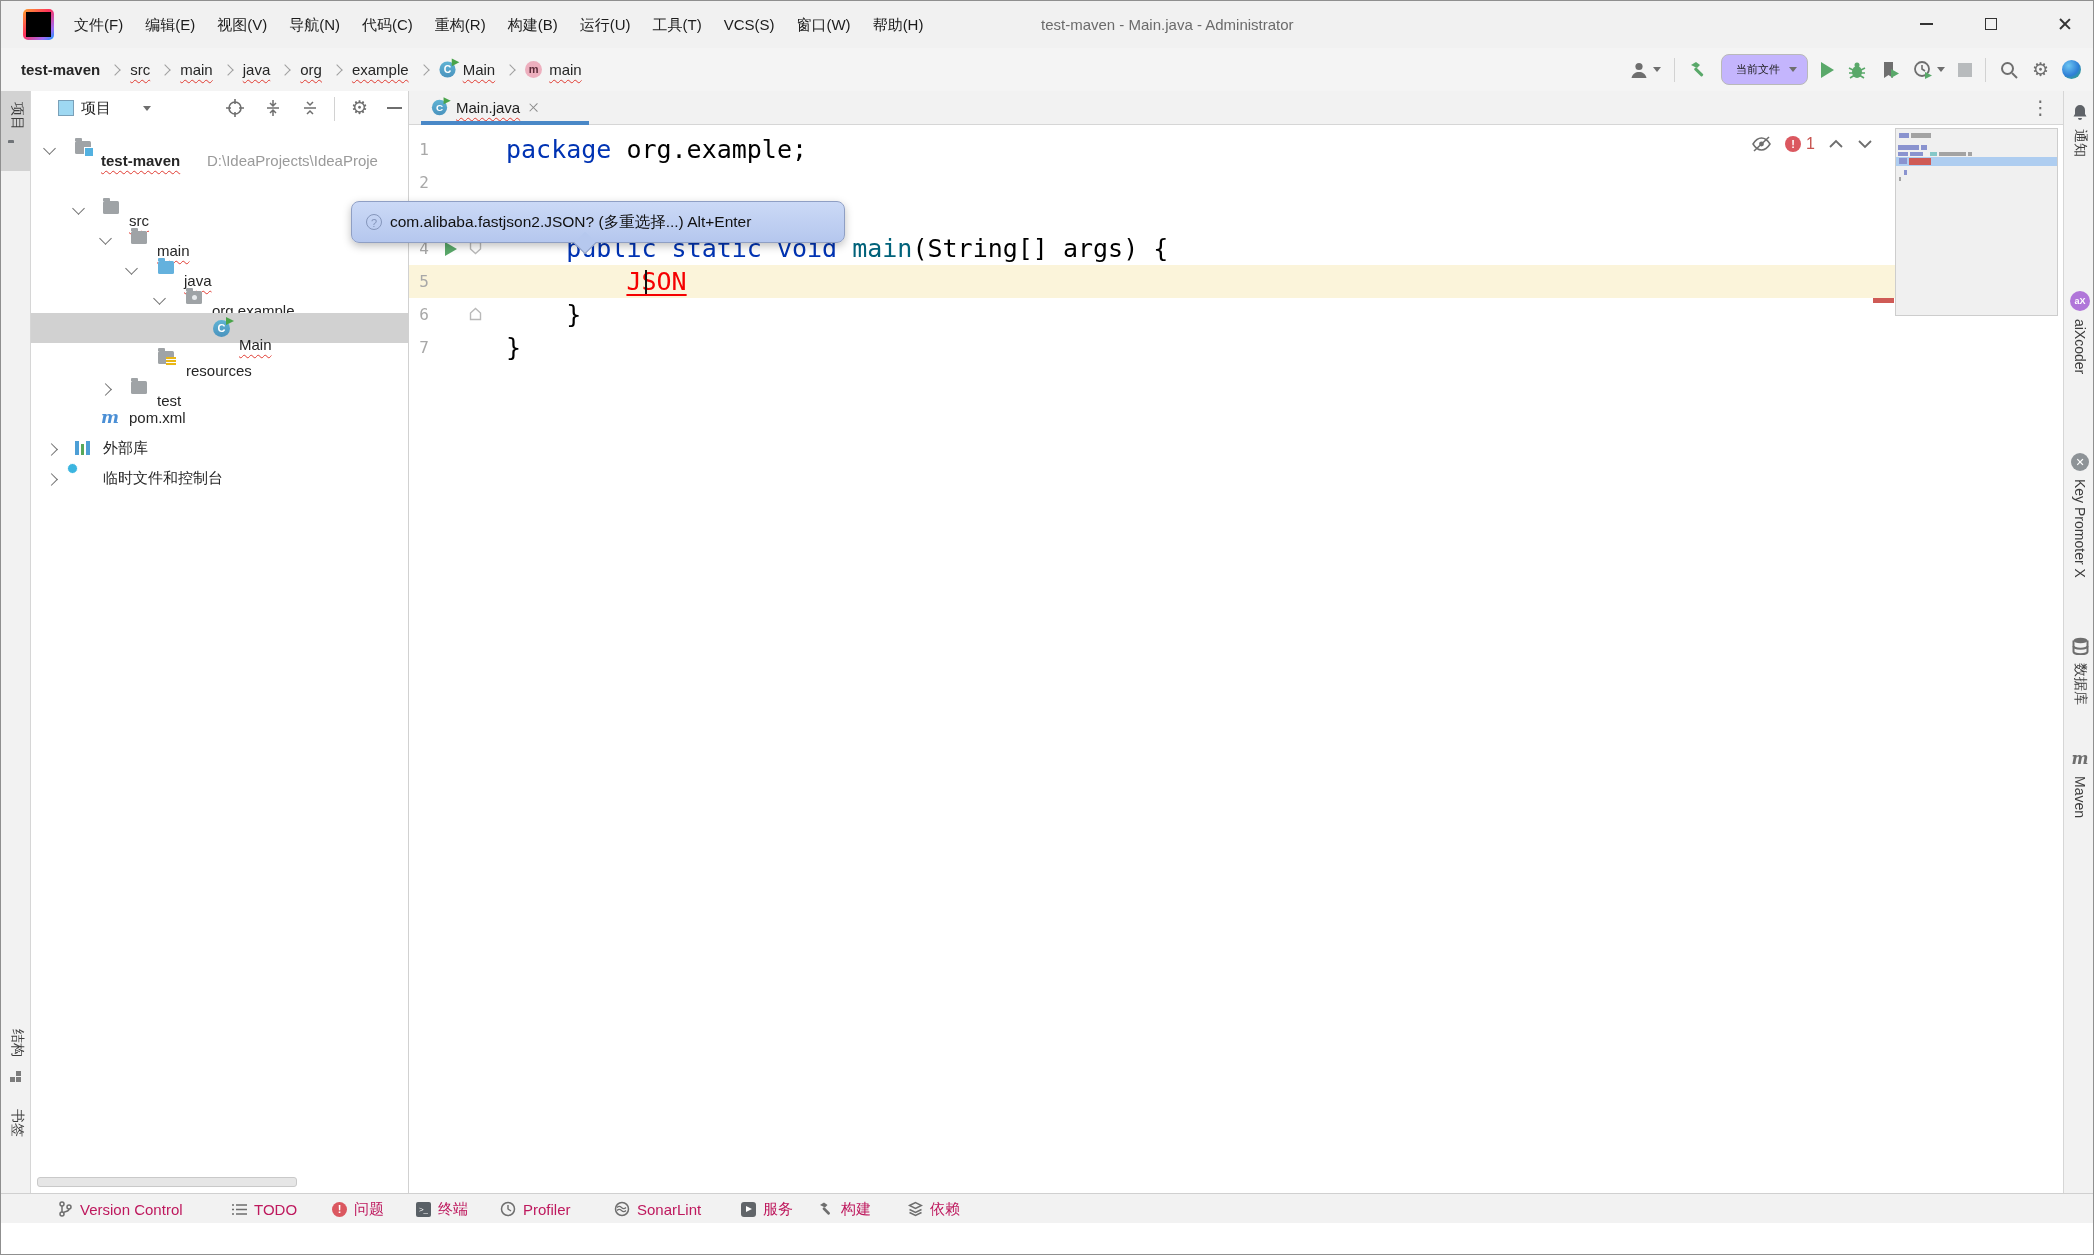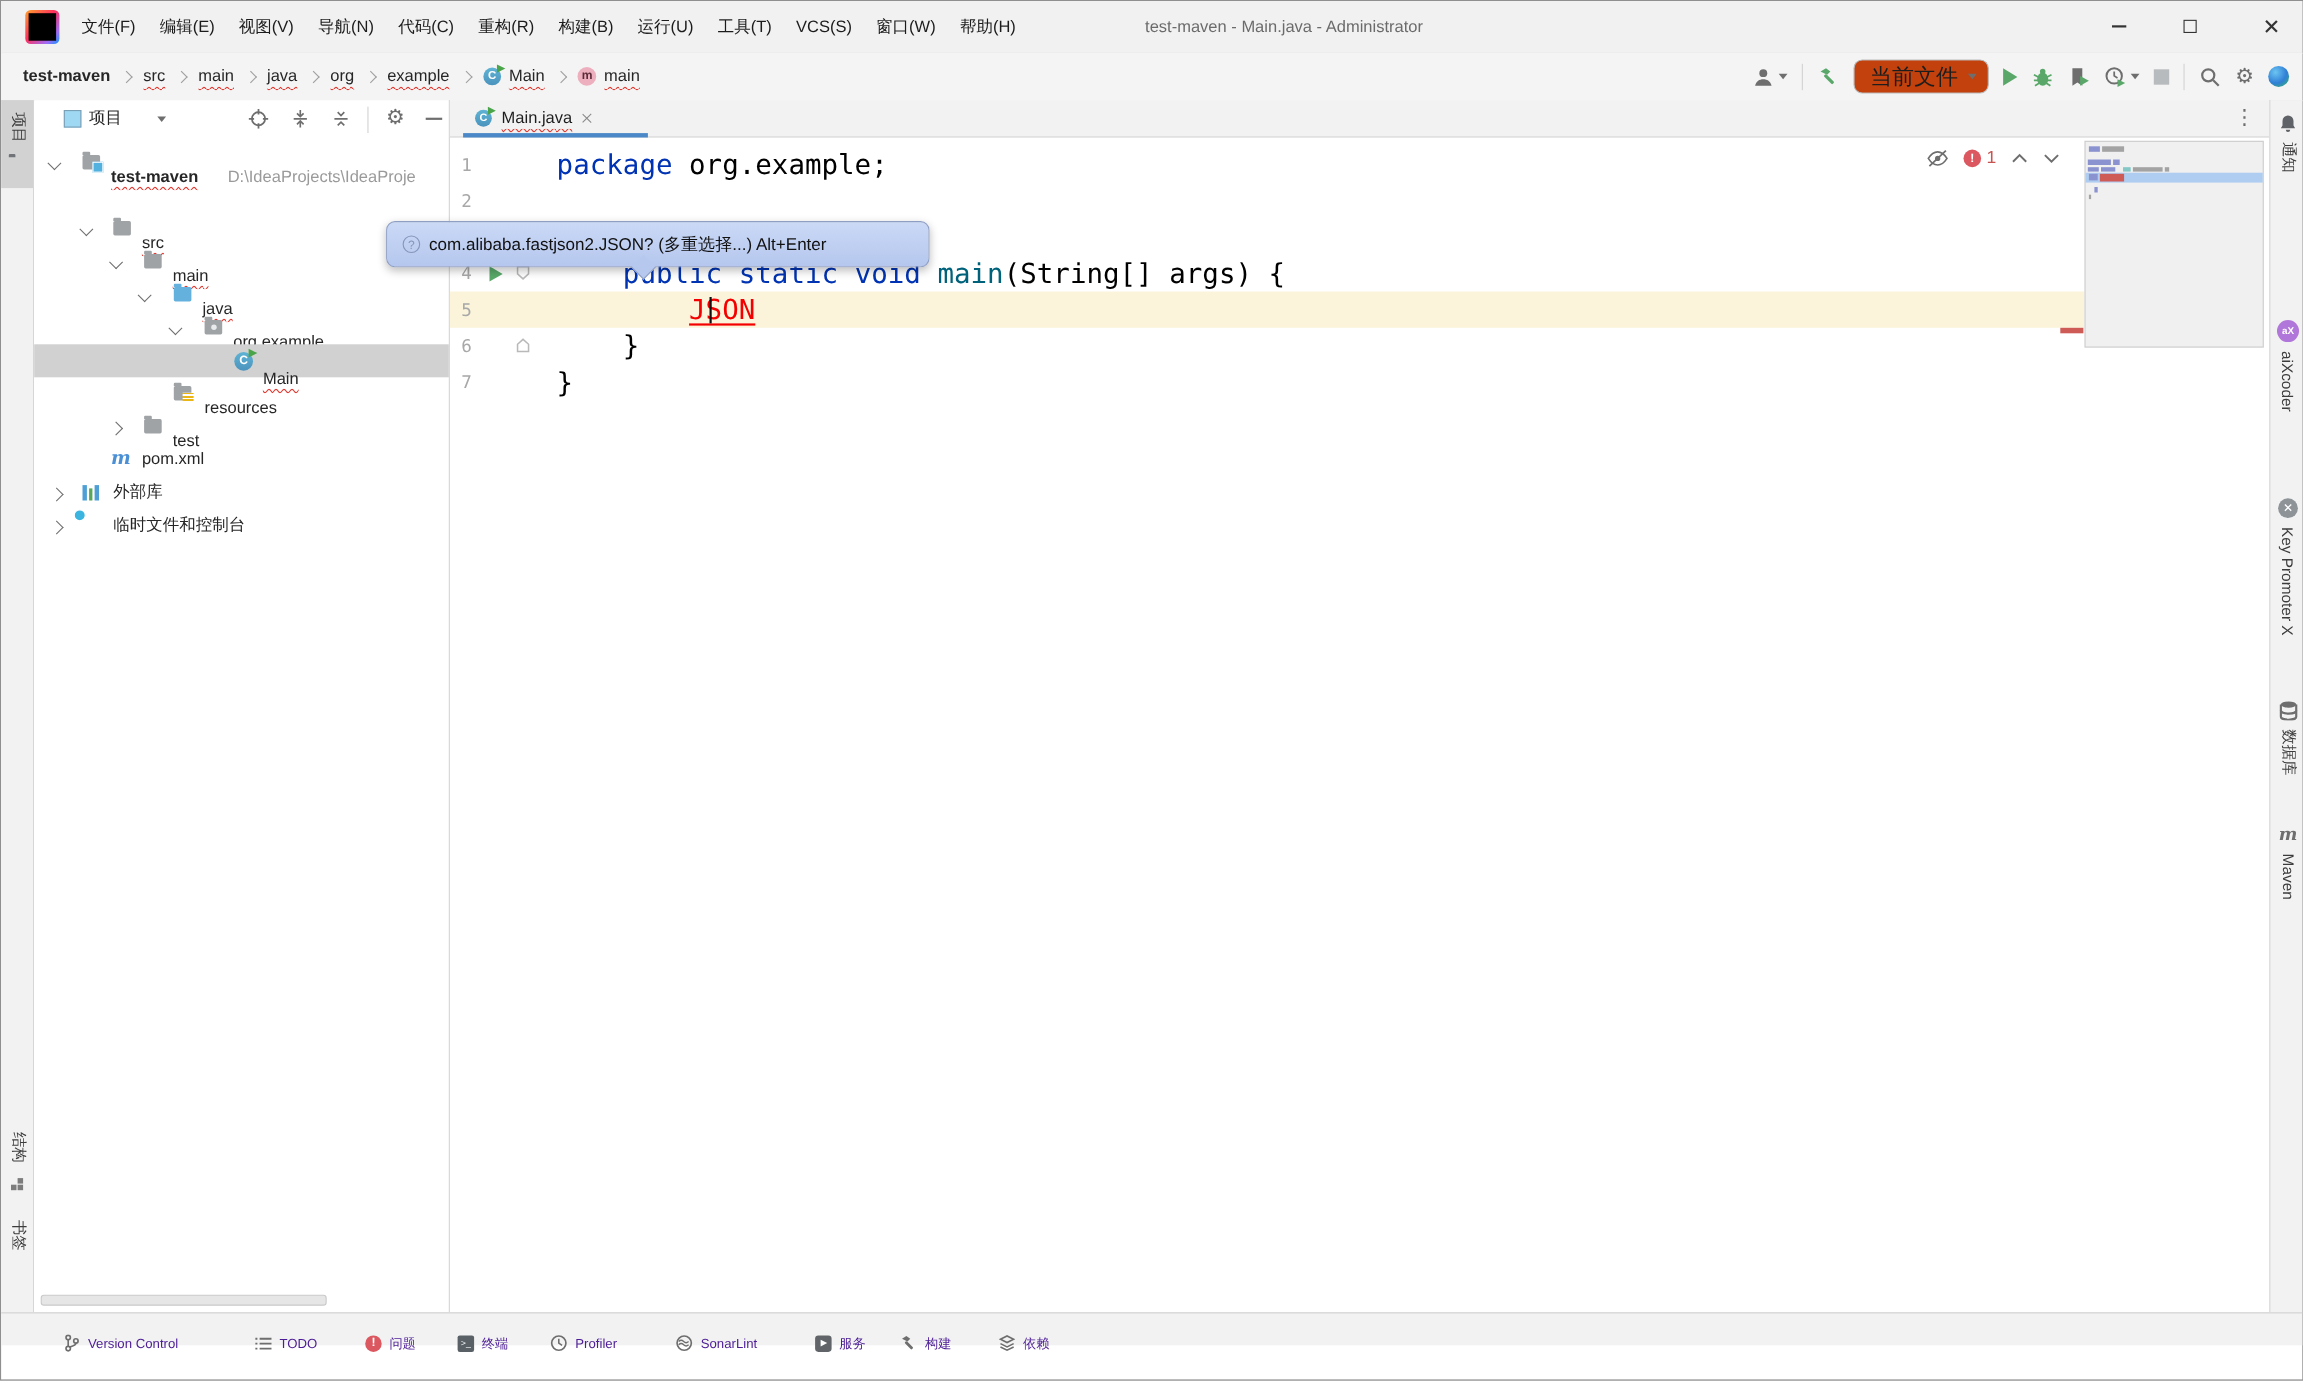--- a/index.html
+++ b/index.html
@@ -26,22 +26,22 @@
   .glyph-x:before{transform:rotate(45deg);} .glyph-x:after{transform:rotate(-45deg);}
   
   .toolbar2{left:0;top:47px;width:2094px;height:43px;background:#f4f4f4;border-bottom:1px solid #d6d6d6;}
   .crumbs{left:20px;top:0;height:43px;gap:7px;}
   .crumb{font-size:15px;color:#262626;}
   .crumb.root{font-weight:bold;}
   .csep{width:7px;height:7px;border-right:1.3px solid #9f9f9f;border-top:1.3px solid #9f9f9f;
         transform:rotate(45deg);margin:0 4px;}
   .runbar{right:14px;top:0;height:43px;gap:13px;}
   .tdiv{width:1px;height:24px;background:#d2d2d2;}
-  .combo{height:29px;padding:0 10px 0 14px;border:1px solid #b9b9b9;border-radius:8px;background:#c2410c;
-         font-size:20px;display:flex;align-items:center;gap:9px;}
+  .combo{height:29px;padding:0 10px 0 14px;border:1px solid #b9b9b9;border-radius:8px;background:#c4b5fd;
+         font-size:11px;display:flex;align-items:center;gap:9px;}
   .dd{width:0;height:0;border-left:4.5px solid transparent;border-right:4.5px solid transparent;border-top:5.5px solid #6e6e6e;}
   .playtri{width:0;height:0;border-left:13px solid #59a869;border-top:8px solid transparent;border-bottom:8px solid transparent;}
   .stopsq{width:14px;height:14px;background:#b8bbbd;}
   .sphere{width:19px;height:19px;border-radius:50%;background:radial-gradient(circle at 35% 30%,#6cc5f2,#2f7fd6 55%,#35b56a 95%);}
   .gear{font-size:19px;color:#6e6e6e;line-height:1;font-family:"DejaVu Sans",sans-serif;}
   
   .lstripe{left:0;top:90px;width:30px;height:1102px;background:#f2f2f2;border-right:1px solid #d6d6d6;box-sizing:border-box;}
   .lsel{left:0;top:0;width:29px;height:80px;background:#d2d2d2;}
   .vtext{writing-mode:vertical-rl;text-orientation:sideways;font-size:14px;color:#3c3c3c;left:7px;}
   .minifold{width:15px;height:11px;background:#707478;border-radius:1.5px;position:relative;}
@@ -130,21 +130,21 @@
   .ritem{position:absolute;left:0;width:32px;display:flex;flex-direction:column;align-items:center;gap:8px;}
   .rlabel{writing-mode:vertical-rl;text-orientation:sideways;font-size:14px;color:#3c3c3c;}
   .axicon{width:20px;height:20px;border-radius:50%;background:#b076d9;color:#fff;font-size:9px;font-weight:bold;
       text-align:center;line-height:20px;}
   .axicon:before{content:"aX";}
   .kpicon{width:18px;height:18px;border-radius:50%;background:#8e9397;color:#fff;font-size:11px;text-align:center;line-height:18px;}
   .kpicon:before{content:"\2715";}
   .micon-gray{font-family:"DejaVu Serif","Liberation Serif",serif;font-style:italic;font-weight:bold;font-size:16px;color:#6e6e6e;}
   
   .bdock{left:0;top:1192px;width:2094px;height:30px;background:#f2f2f2;border-top:1px solid #d0d0d0;box-sizing:border-box;}
-  .bitem{position:absolute;top:12px;height:30px;display:flex;align-items:center;gap:7px;font-size:12px;color:#4c1d95;}
+  .bitem{position:absolute;top:0;height:30px;display:flex;align-items:center;gap:7px;font-size:15px;color:#be185d;}
   .statusbar{left:0;top:1222px;width:2094px;height:33px;background:#f2f2f2;border-top:1px solid #d0d0d0;box-sizing:border-box;}
   .smsg{left:62px;top:0;line-height:32px;font-size:14.5px;color:#2b2b2b;}
   .sright{right:10px;top:0;height:32px;gap:20px;font-size:14.5px;color:#2b2b2b;}
   .termicon{width:15px;height:15px;background:#596066;border-radius:2px;color:#fff;font-size:8px;line-height:15px;text-align:center;}
   .termicon:before{content:">_";}
   .redball{width:15px;height:15px;border-radius:50%;background:#db5860;color:#fff;font-size:11px;font-weight:bold;text-align:center;line-height:15px;}
   .redball:before{content:"!";}
   .hexsvc{width:15px;height:15px;background:#616569;border-radius:3px;position:relative;}
   .hexsvc:after{content:"";position:absolute;left:5px;top:4px;border-left:6px solid #fff;border-top:3.5px solid transparent;border-bottom:3.5px solid transparent;}
   .noslash{width:16px;height:16px;border-radius:50%;background:#8a8a8a;position:relative;}

